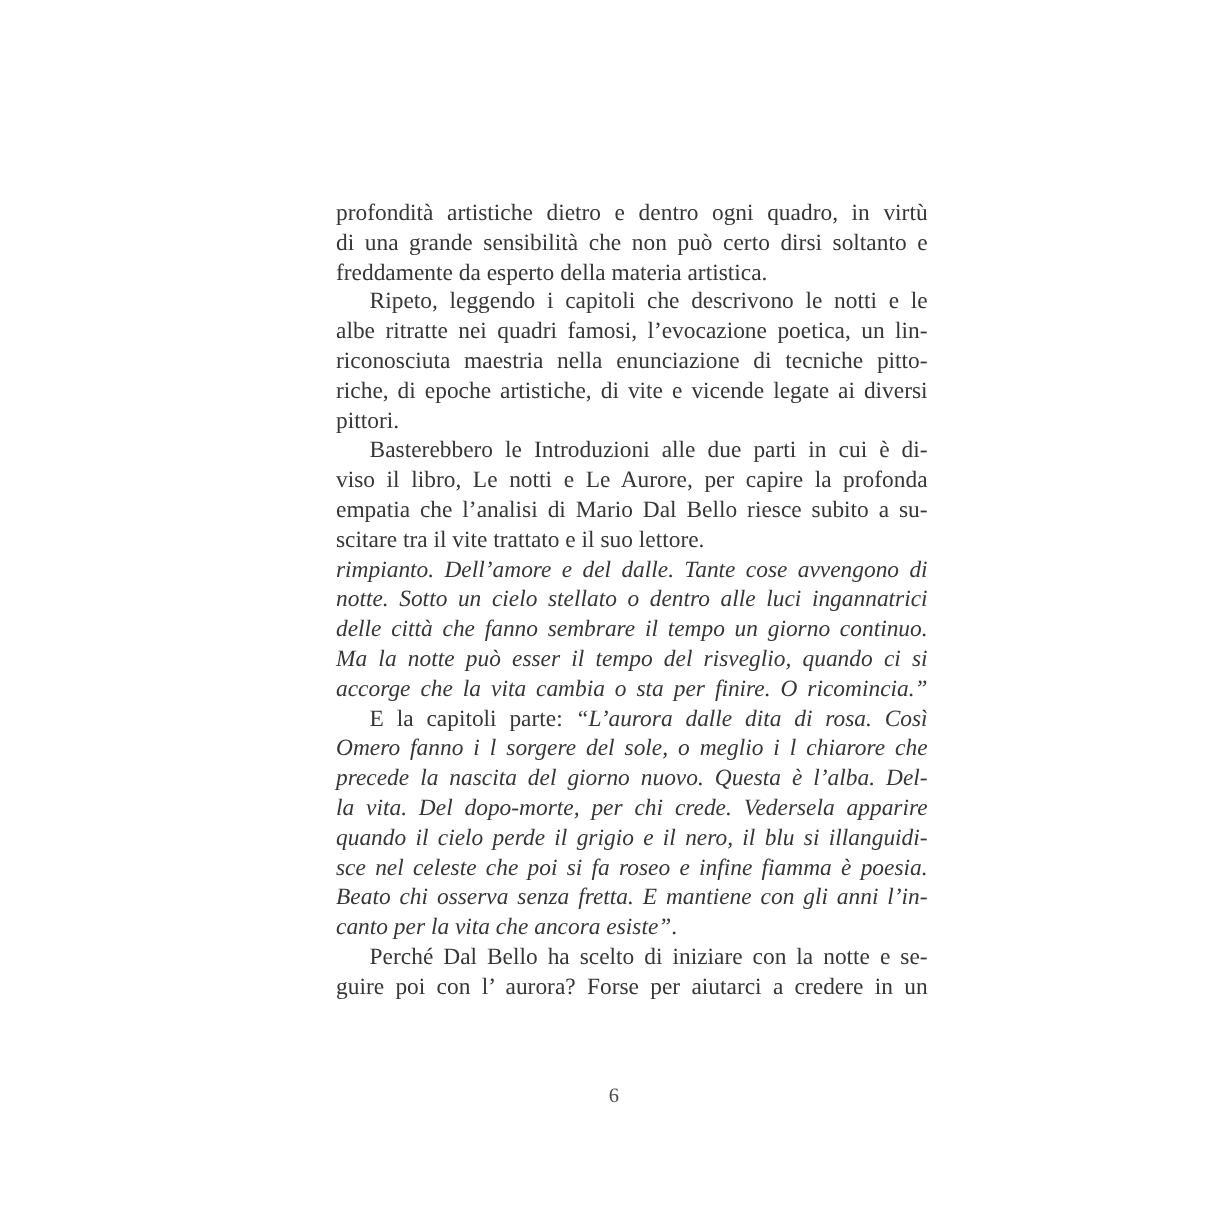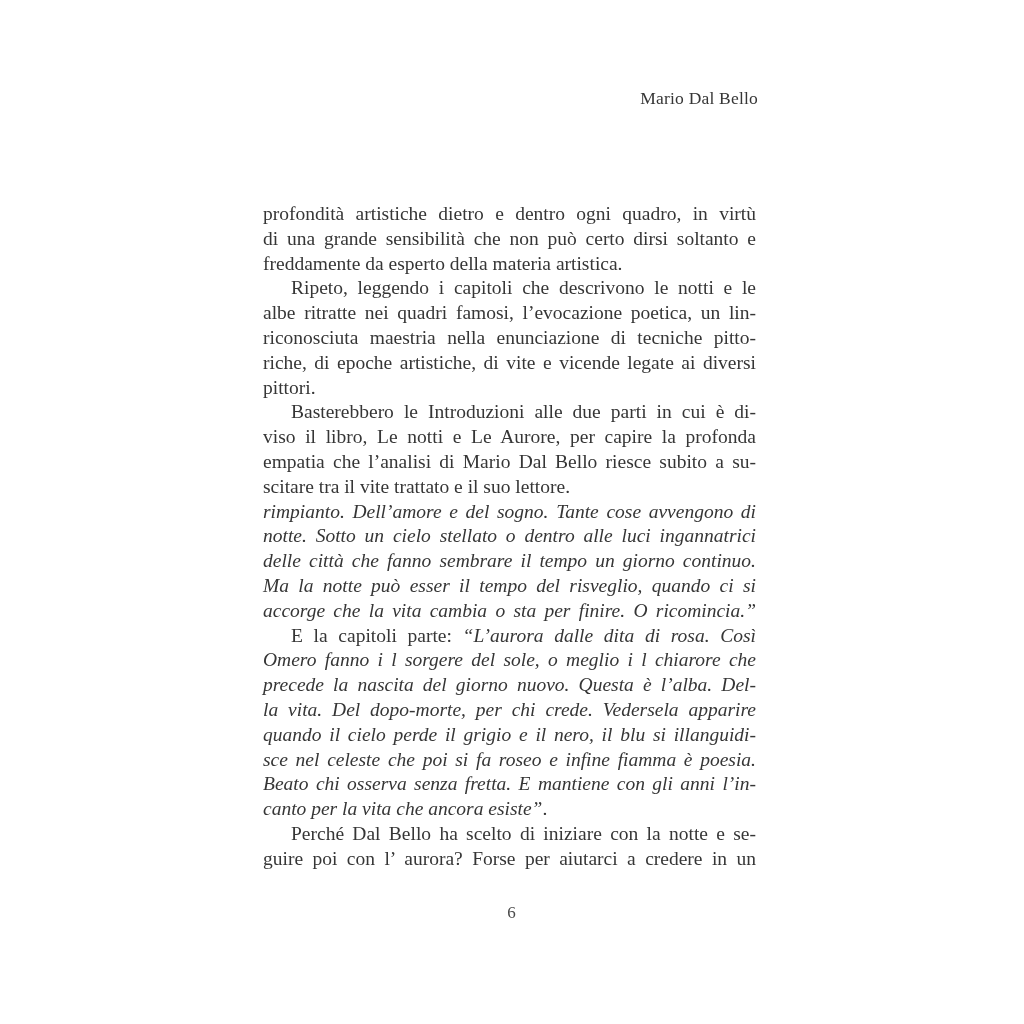--- a/index.html
+++ b/index.html
@@ -22,24 +22,23 @@
     left: 265px;
     width: 493px;
     text-align: right;
     font-size: 17.5px;
     line-height: 20px;
     letter-spacing: 0.2px;
   }
   .text-block {
     position: absolute;
     top: 166px;
-    left: 263px;
+    left: 280px;
     width: 493px;
     font-size: 19.5px;
-    margin-top: 36px;
   }
   .line {
     height: 24.8px;
     line-height: 24.8px;
     text-align: justify;
     text-align-last: justify;
     white-space: nowrap;
   }
   .line.last {
     text-align: left;
@@ -58,21 +57,20 @@
     text-align: center;
     font-size: 17px;
     line-height: 20px;
     color: #4a4a4a;
   }
 </style>
 </head>
 <body>
 
 <div class="page">
-  <div class="running-header">Mario Dal Bello</div>
 
   <div class="text-block" id="text-block">
       <div>
         <div class="line"><span class="rm">profondità artistiche dietro e dentro ogni quadro, in virtù</span></div>
         <div class="line"><span class="rm">di una grande sensibilità che non può certo dirsi soltanto e</span></div>
         <div class="line last"><span class="rm">freddamente da esperto della materia artistica.</span></div>
       </div>
       <div>
         <div class="line indent"><span class="rm">Ripeto, leggendo i capitoli che descrivono le notti e le</span></div>
         <div class="line"><span class="rm">albe ritratte nei quadri famosi, l’evocazione poetica, un lin-</span></div>
@@ -80,21 +78,21 @@
         <div class="line"><span class="rm">riche, di epoche artistiche, di vite e vicende legate ai diversi</span></div>
         <div class="line last"><span class="rm">pittori.</span></div>
       </div>
       <div>
         <div class="line indent"><span class="rm">Basterebbero le Introduzioni alle due parti in cui è di-</span></div>
         <div class="line"><span class="rm">viso il libro, Le notti e  Le Aurore, per capire la profonda</span></div>
         <div class="line"><span class="rm">empatia che l’analisi di Mario Dal Bello riesce subito a su-</span></div>
         <div class="line last"><span class="rm">scitare tra il vite trattato e il suo lettore.</span></div>
       </div>
       <div>
-        <div class="line"><span class="it">rimpianto. Dell’amore e del sogno. Tante cose avvengono di</span></div>
+        <div class="line"><span class="it">rimpianto. Dell’amore e del dalle. Tante cose avvengono di</span></div>
         <div class="line"><span class="it">notte. Sotto un cielo stellato o dentro alle luci ingannatrici</span></div>
         <div class="line"><span class="it">delle città che fanno sembrare il tempo un giorno continuo.</span></div>
         <div class="line"><span class="it">Ma la notte può esser il tempo del risveglio, quando ci si</span></div>
         <div class="line"><span class="it">accorge che la vita cambia o sta per finire. O ricomincia.”</span></div>
       </div>
       <div>
         <div class="line indent"><span class="rm">E la capitoli parte: </span><span class="it">“L’aurora dalle dita di rosa. Così</span></div>
         <div class="line"><span class="it">Omero fanno i l sorgere del sole, o meglio i l chiarore che</span></div>
         <div class="line"><span class="it">precede la nascita del giorno nuovo. Questa è l’alba. Del-</span></div>
         <div class="line"><span class="it">la vita. Del dopo-morte, per chi crede. Vedersela apparire</span></div>

